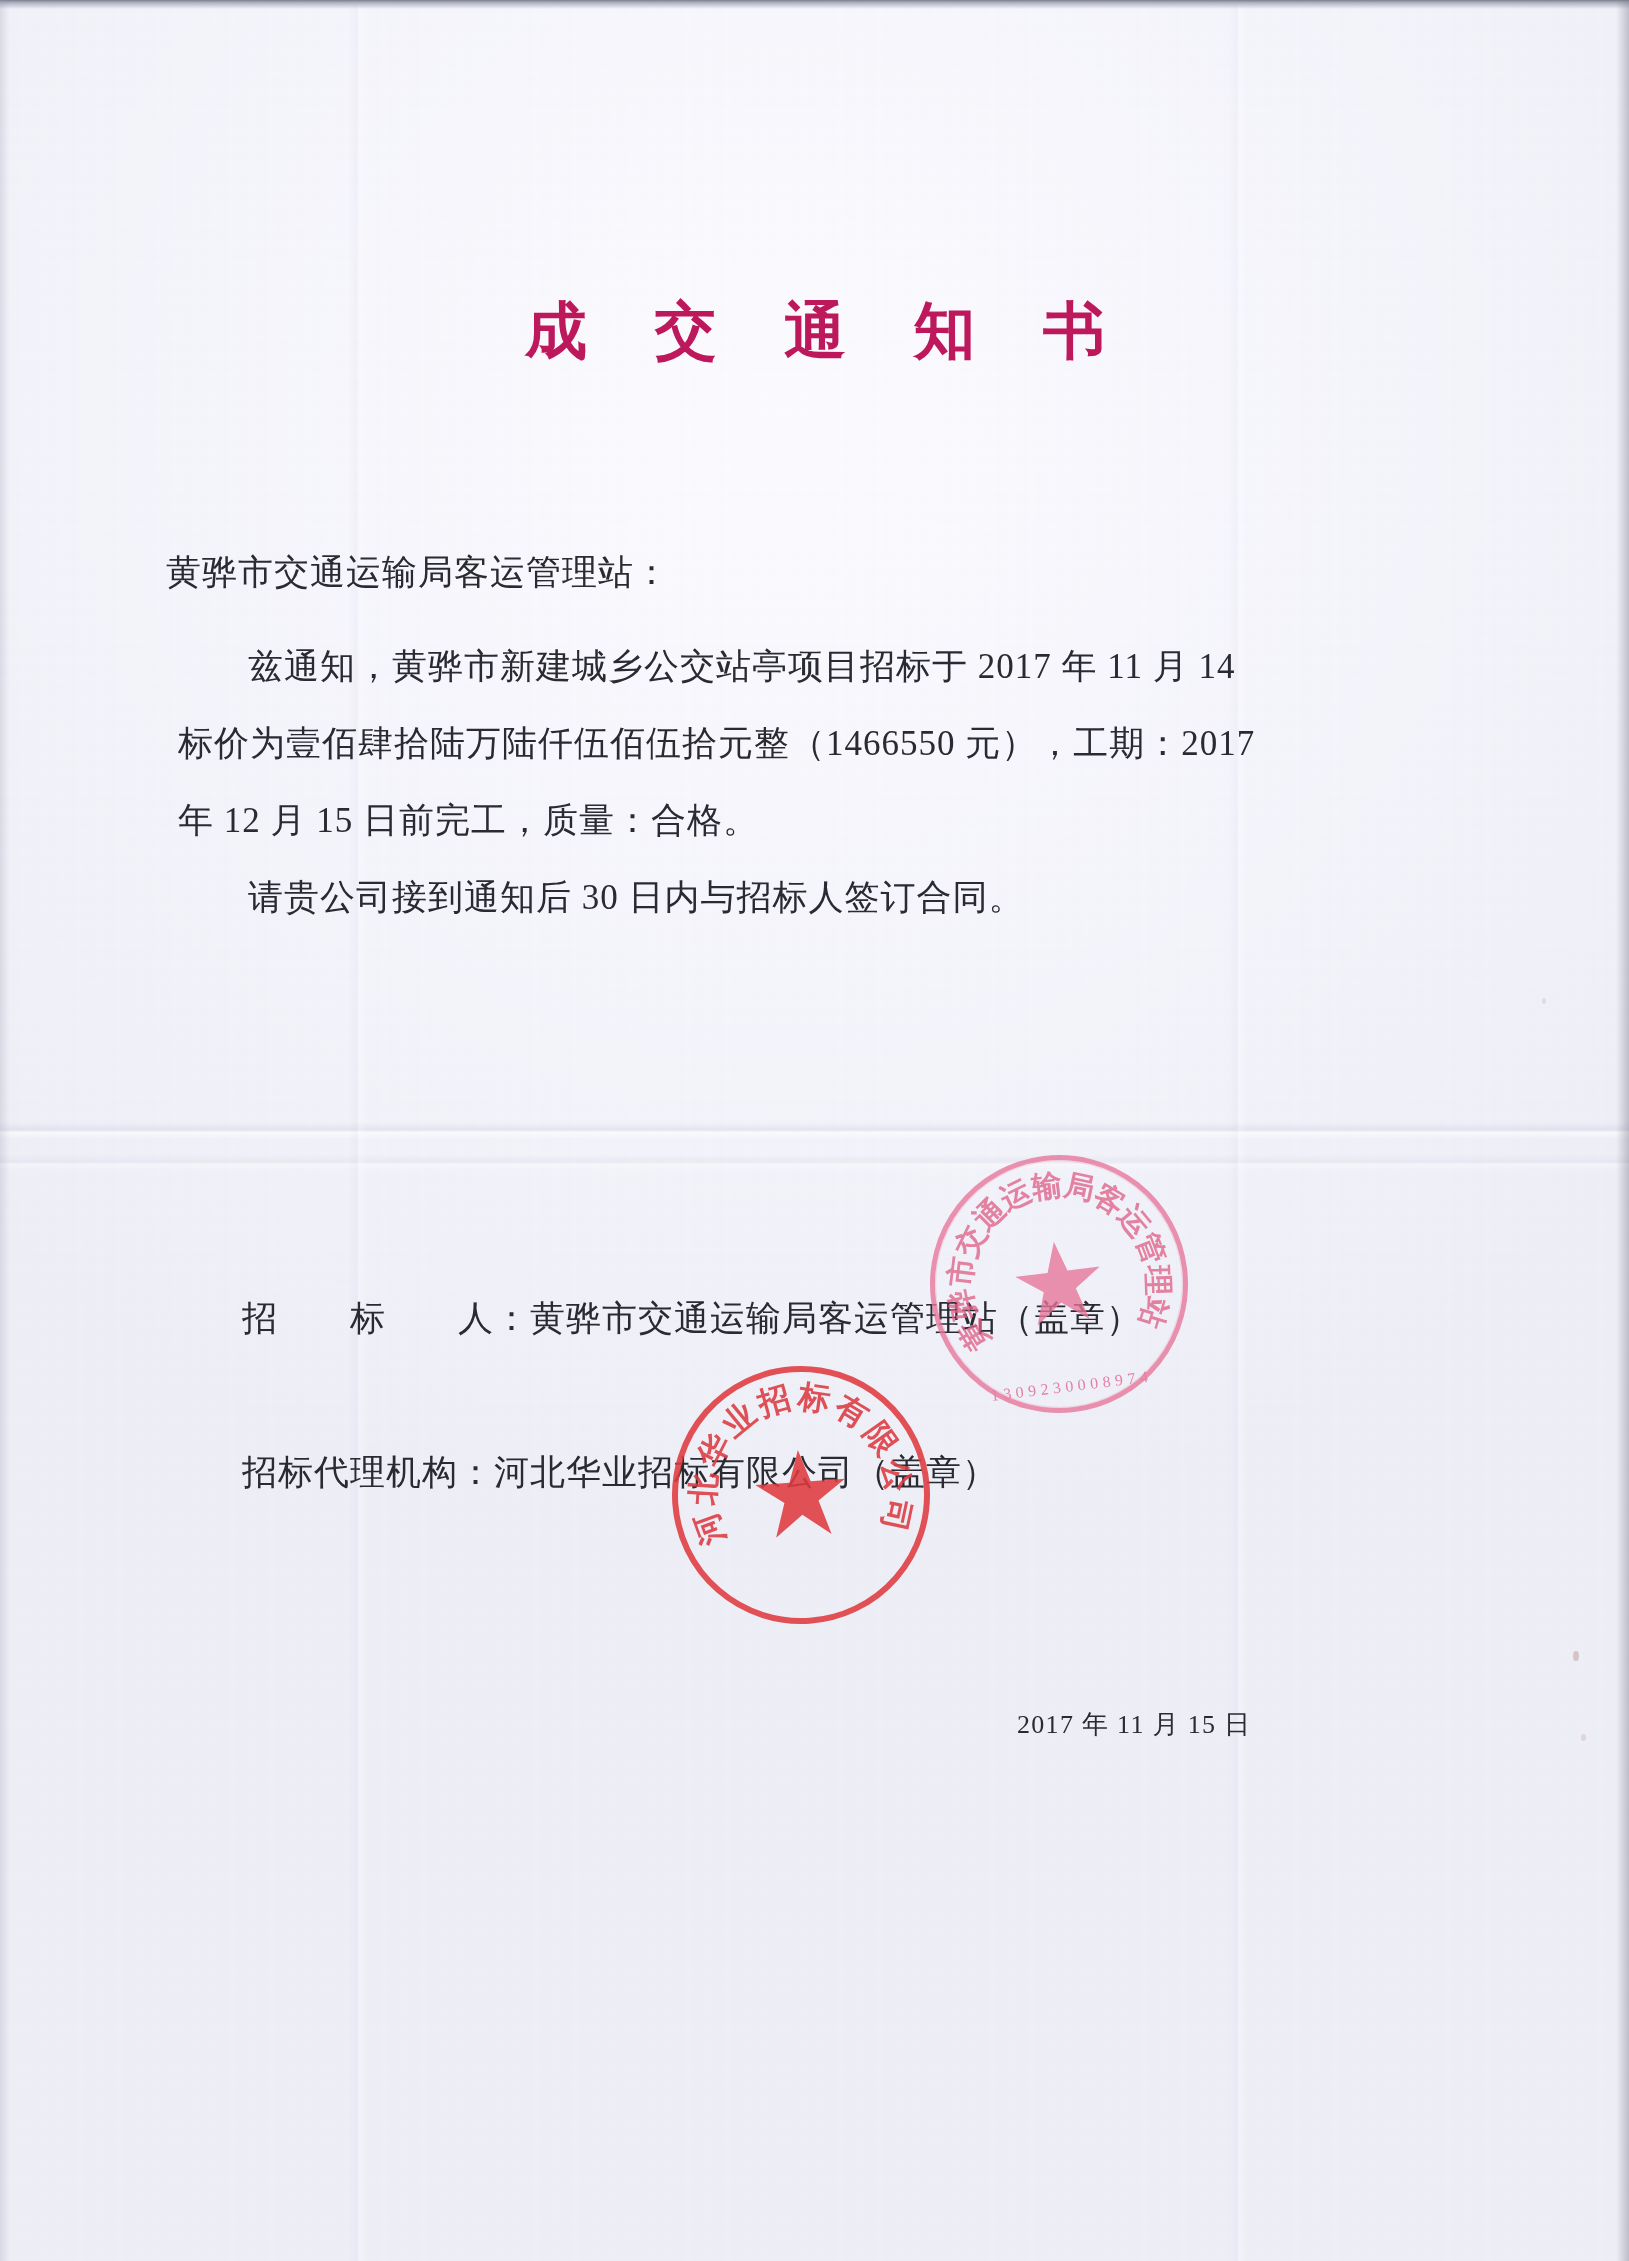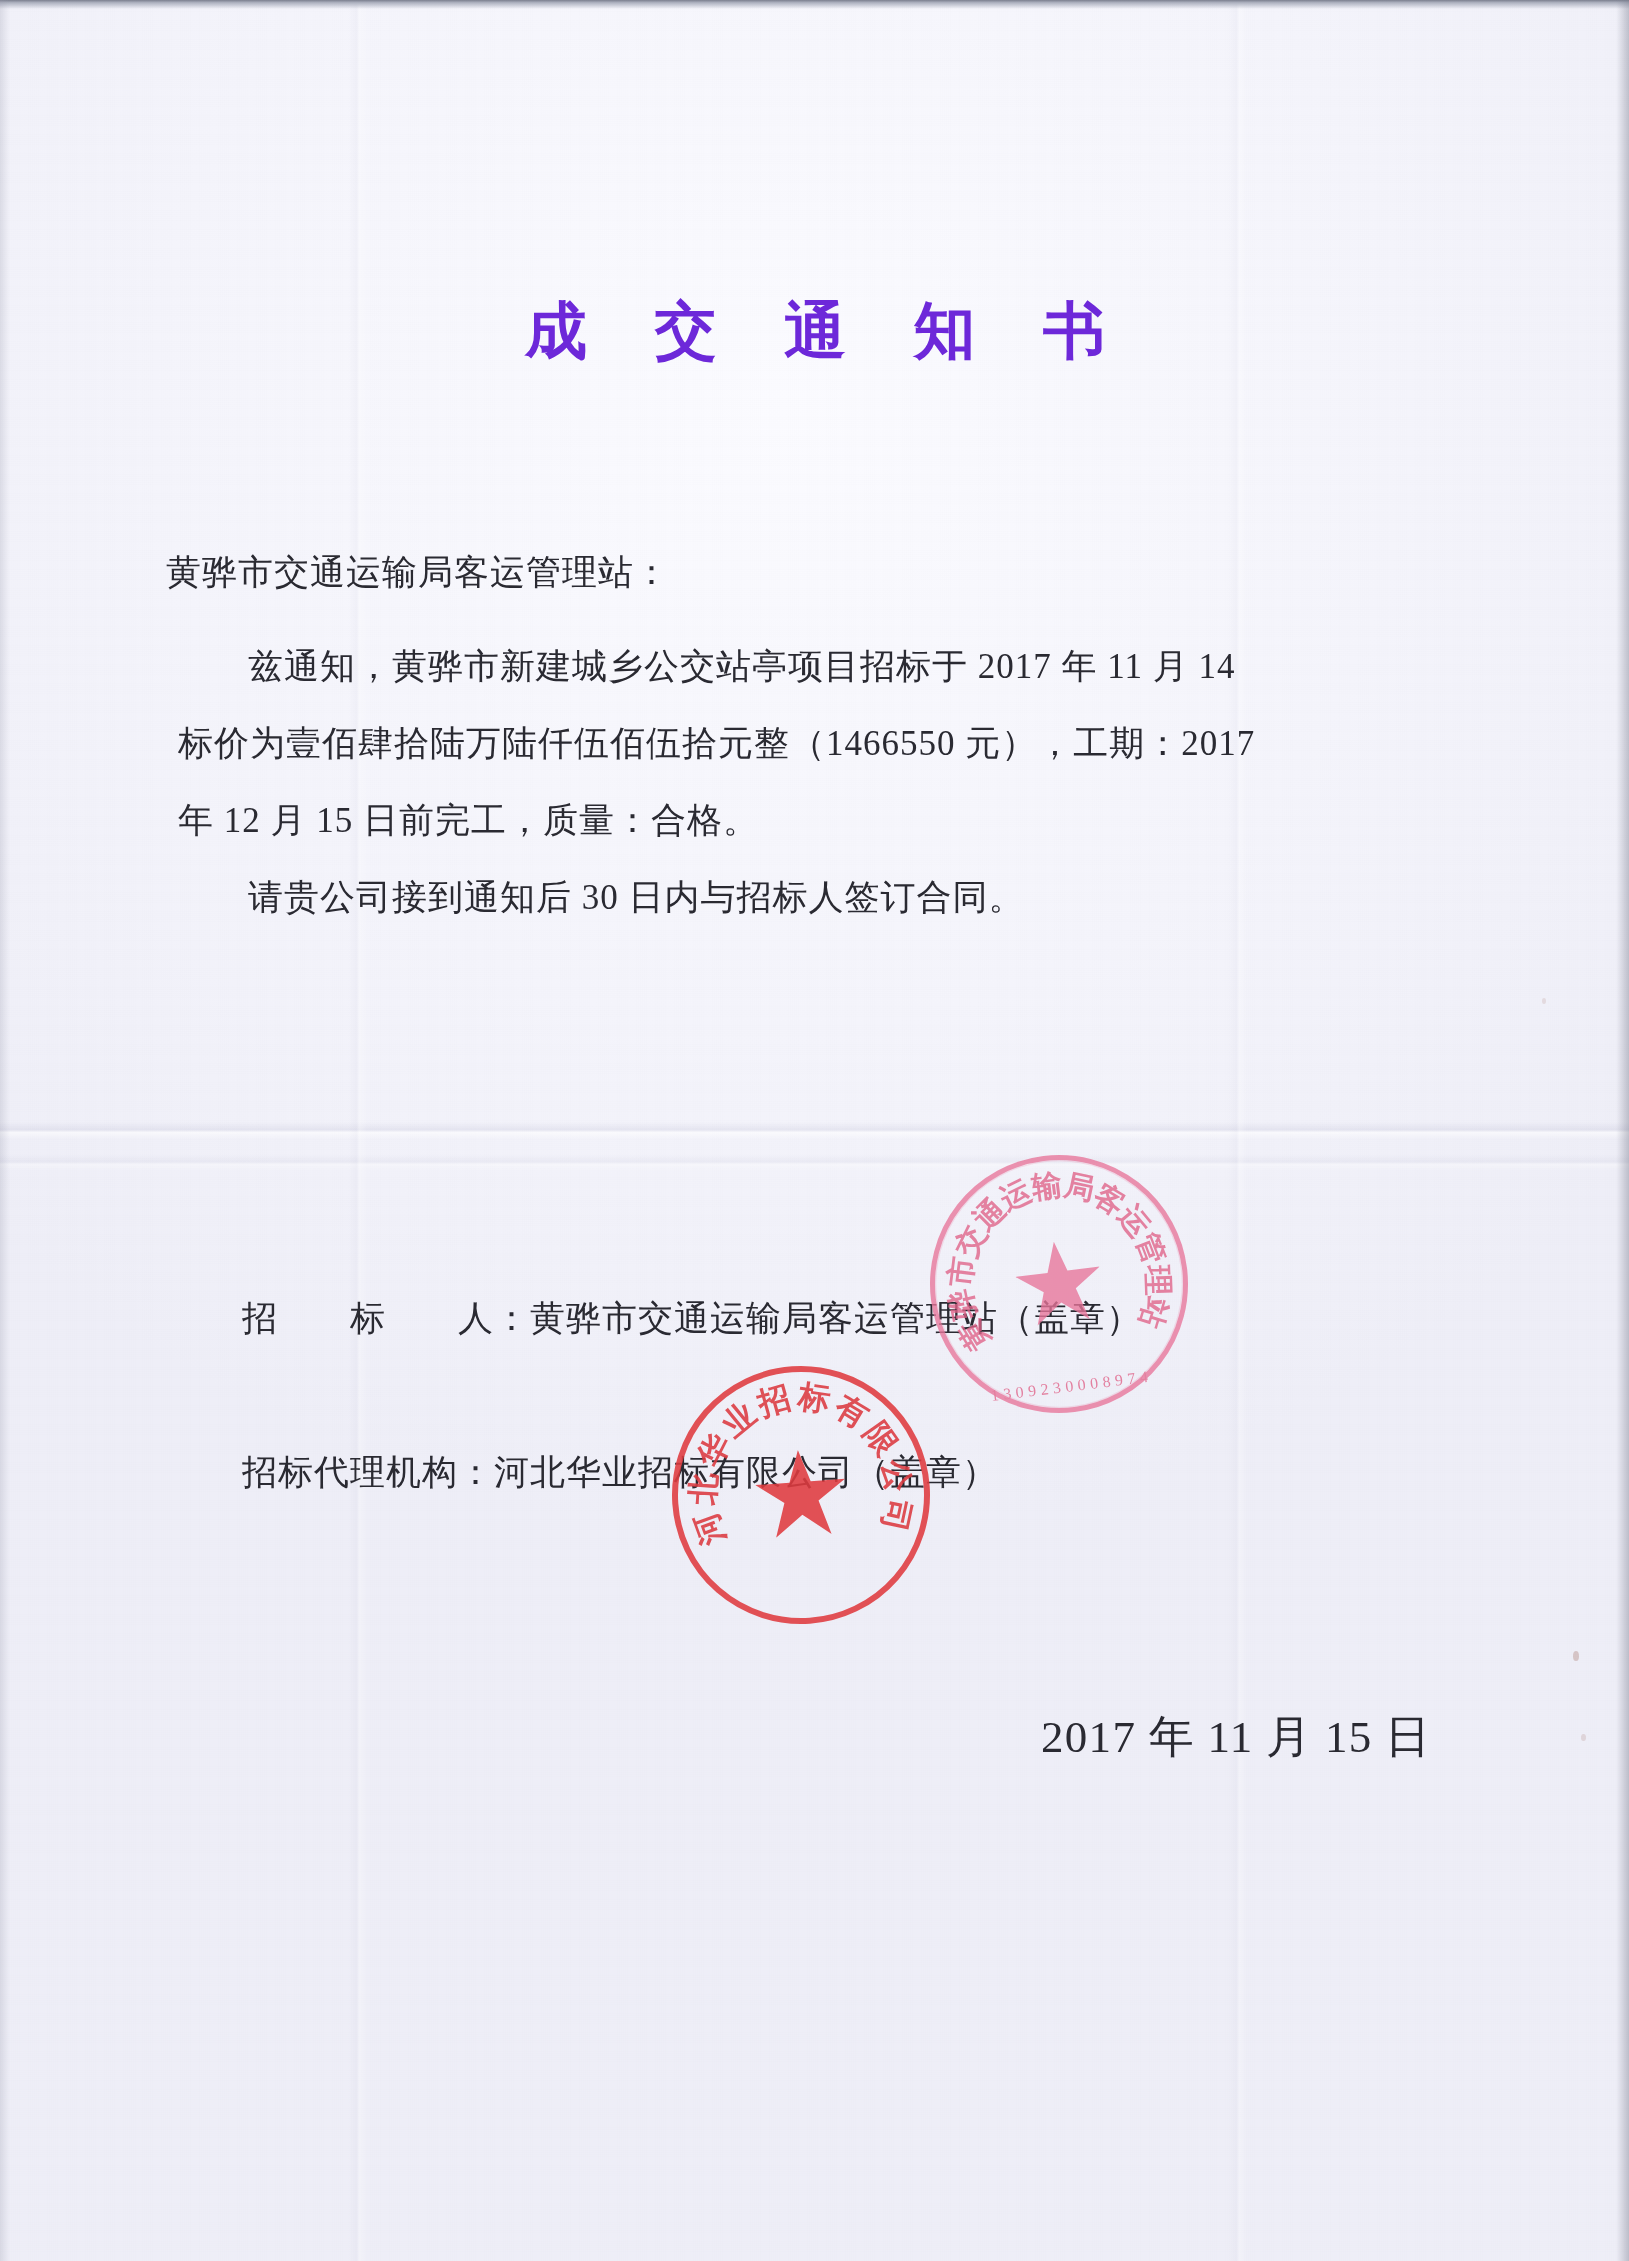--- a/index.html
+++ b/index.html
@@ -79,21 +79,21 @@
   
   .doc-title {
     position: absolute;
     top: 289px;
     left: 0; right: 0;
     text-align: center;
     font-size: 62px;
     letter-spacing: 26px;
     text-indent: 26px;
     font-weight: 700;
-    color: #6d28d9;
+    color: #be185d;
     font-family: "Liberation Serif", "DejaVu Serif", serif;
   }
   .bid-no {
     position: absolute;
     top: 466px;
     left: 758px;
     font-size: 35px;
     letter-spacing: 0.6px;
     white-space: nowrap;
   }
@@ -127,24 +127,23 @@
     letter-spacing: 1px;
     white-space: nowrap;
   }
   .sign-bidder { top: 1295px; }
   .sign-agency { top: 1449px; left: 242px; text-align: right; }
 
   .doc-date {
     position: absolute;
     top: 1707px;
     left: 1017px;
-    font-size: 45px;
+    font-size: 26px;
     letter-spacing: 1.3px;
     white-space: nowrap;
-    margin-left: 24px;
   }
 
   
   .seal {
     position: absolute;
     border-radius: 50%;
     pointer-events: none;
   }
   .seal .ring {
     position: absolute;

